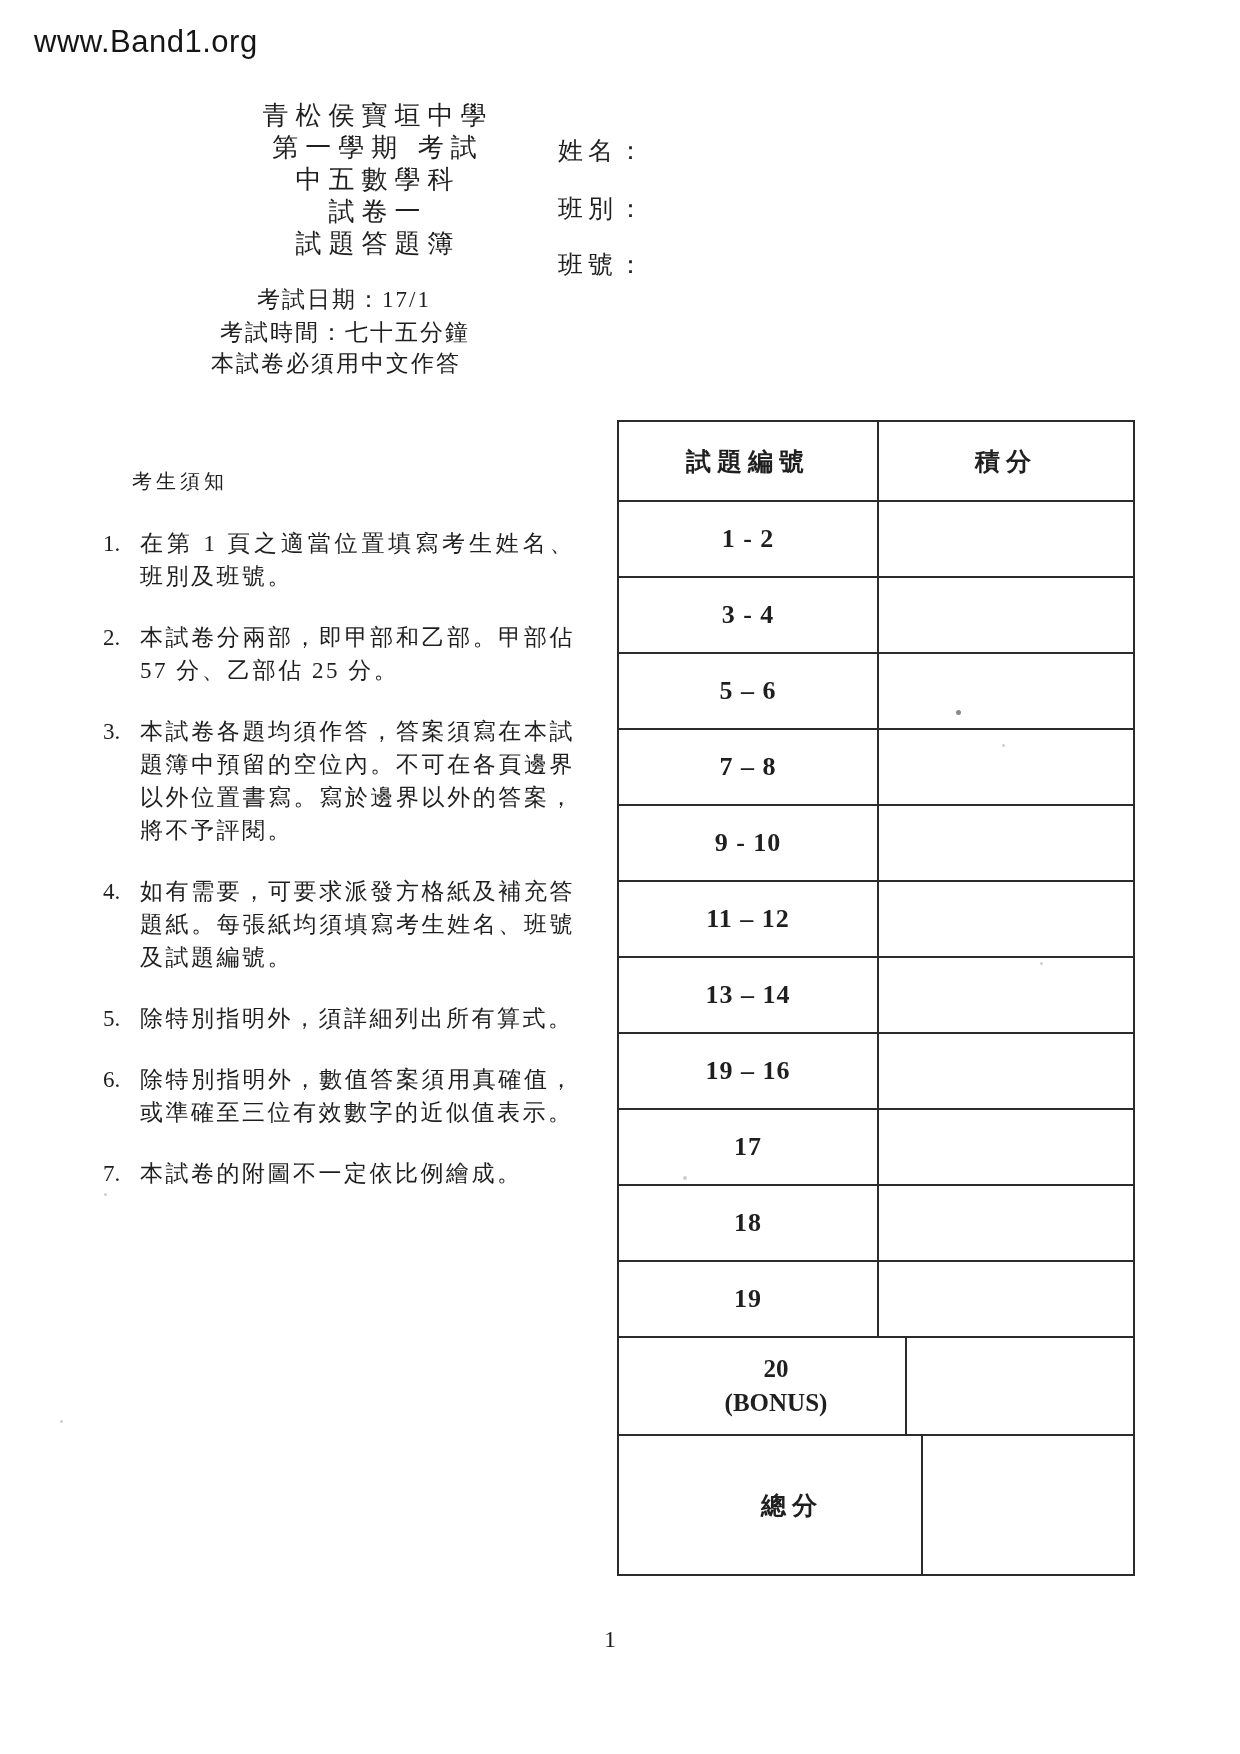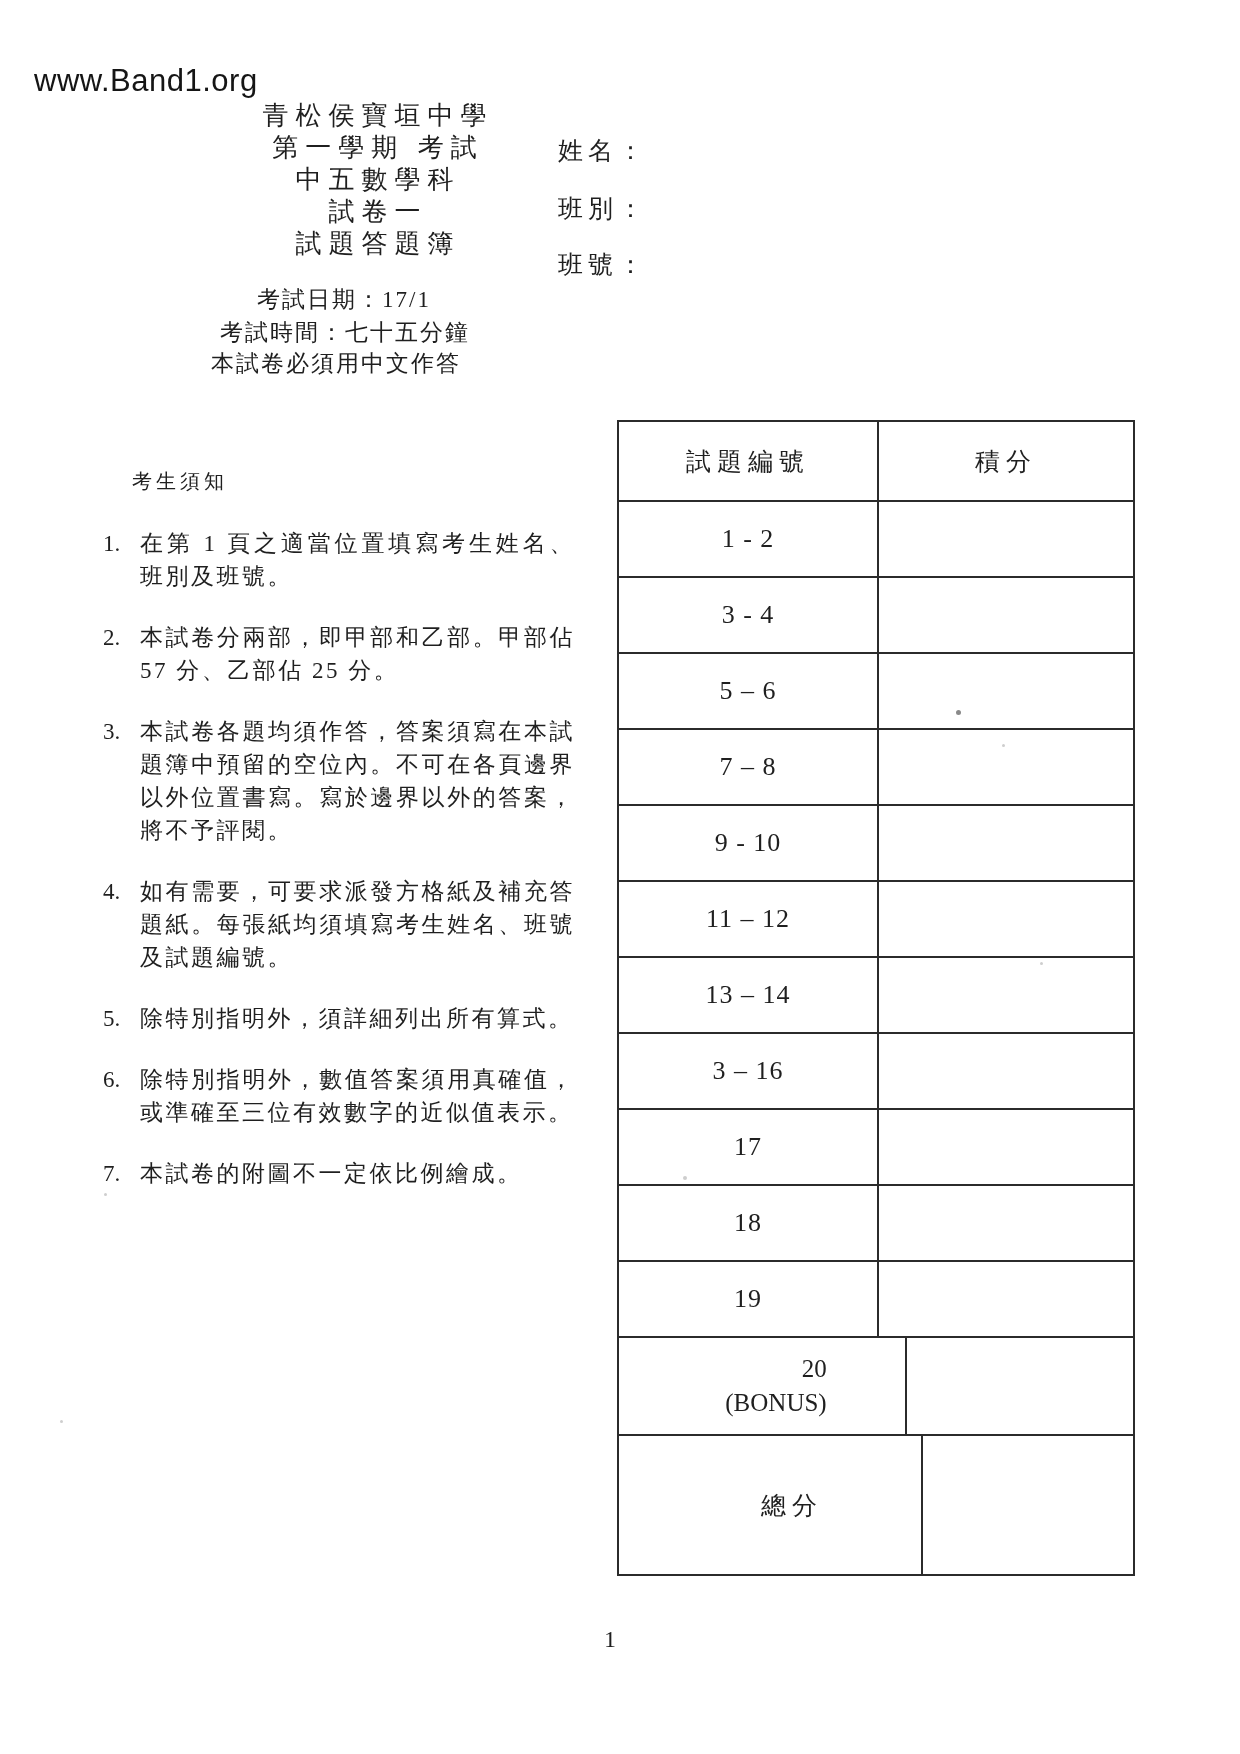--- a/index.html
+++ b/index.html
@@ -11,21 +11,20 @@
     color: #1f1f1f;
     overflow: hidden;
   }
   .abs { position: absolute; }
 
   .watermark {
     left: 34px; top: 24px;
     font-family: "Liberation Sans", "DejaVu Sans", sans-serif;
     font-size: 31px; color: #151515;
     letter-spacing: 0.5px;
-    margin-top: 39px;
   }
 
   .title-block {
     left: 203px; top: 100px; width: 350px;
     text-align: center;
     font-size: 26px; line-height: 32px;
     letter-spacing: 7px;
   }
   .title-block div { white-space: nowrap; }
 
@@ -64,21 +63,22 @@
     left: 617px; top: 420px; width: 514px;
     border: 2px solid #2b2b2b;
     background: transparent;
   }
   .trow { display: flex; border-top: 2px solid #2b2b2b; }
   .trow:first-child { border-top: none; }
   .qcell {
     width: 258px; flex: none;
     border-right: 2px solid #2b2b2b;
     display: flex; align-items: center; justify-content: center;
-    text-align: right;
+    text-align: center;
+    font-weight: bold;
   }
   .scell { flex: 1; }
   .r-header { height: 78px; }
   .r-regular { height: 74px; }
   .r-bonus { height: 96px; padding-left: 28px; }
   .r-total { height: 138px; }
   .head-text { font-size: 25px; letter-spacing: 6px; }
   .q-num { font-size: 26px; letter-spacing: 1px; }
   .q-bonus { font-size: 25px; line-height: 34px; white-space: pre-line; }
   .q-total { font-size: 25px; letter-spacing: 6px; padding-left: 44px; }
@@ -175,21 +175,21 @@
   </div>
   <div class="trow r-regular">
     <div class="qcell q-num">11 – 12</div>
     <div class="scell"></div>
   </div>
   <div class="trow r-regular">
     <div class="qcell q-num">13 – 14</div>
     <div class="scell"></div>
   </div>
   <div class="trow r-regular">
-    <div class="qcell q-num">3 – 16</div>
+    <div class="qcell q-num">19 – 16</div>
     <div class="scell"></div>
   </div>
   <div class="trow r-regular">
     <div class="qcell q-num">17</div>
     <div class="scell"></div>
   </div>
   <div class="trow r-regular">
     <div class="qcell q-num">18</div>
     <div class="scell"></div>
   </div>

